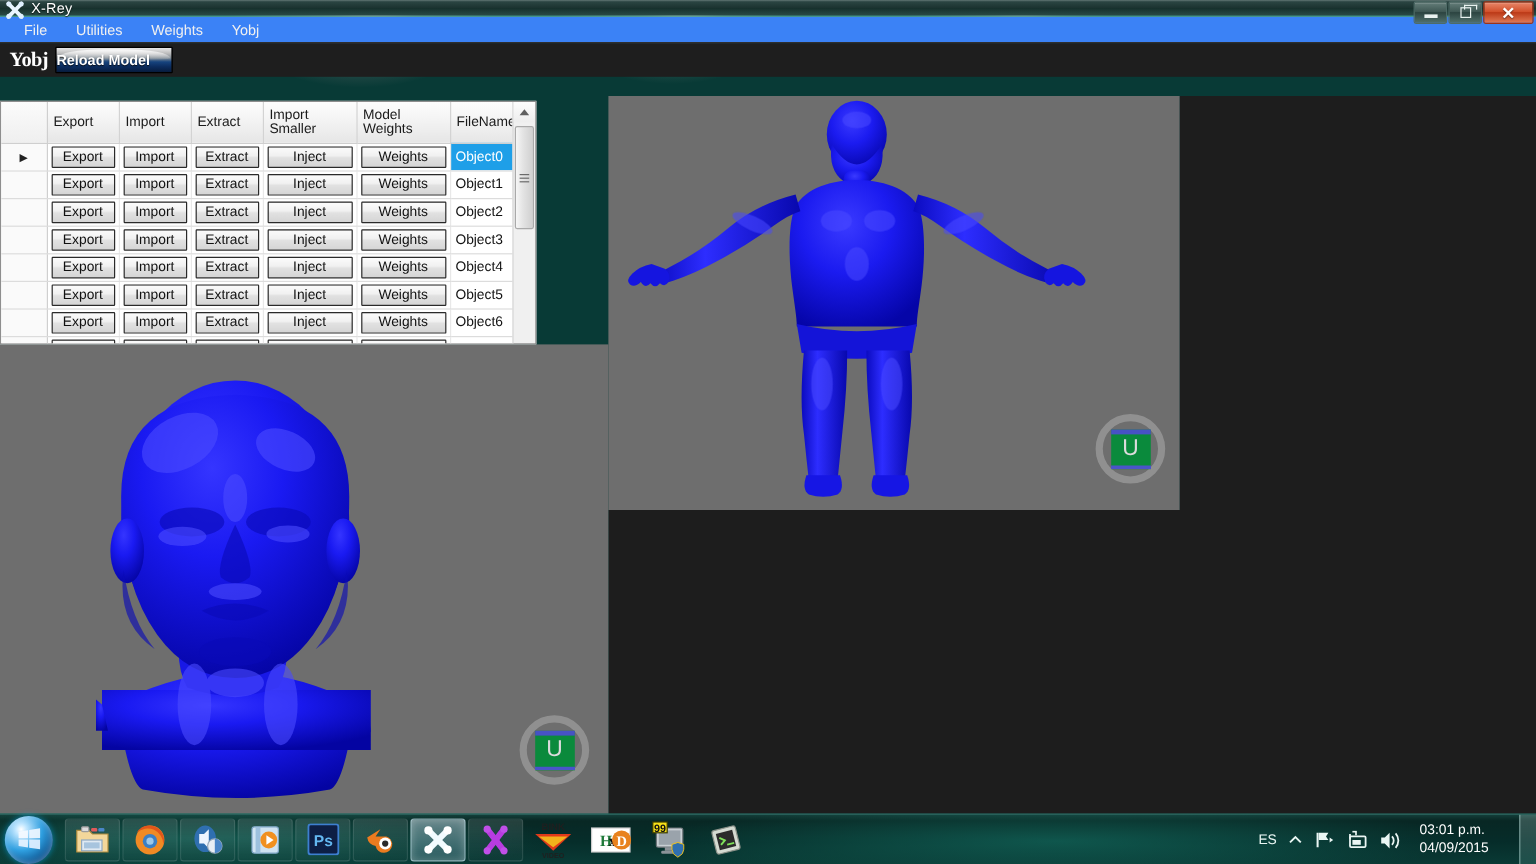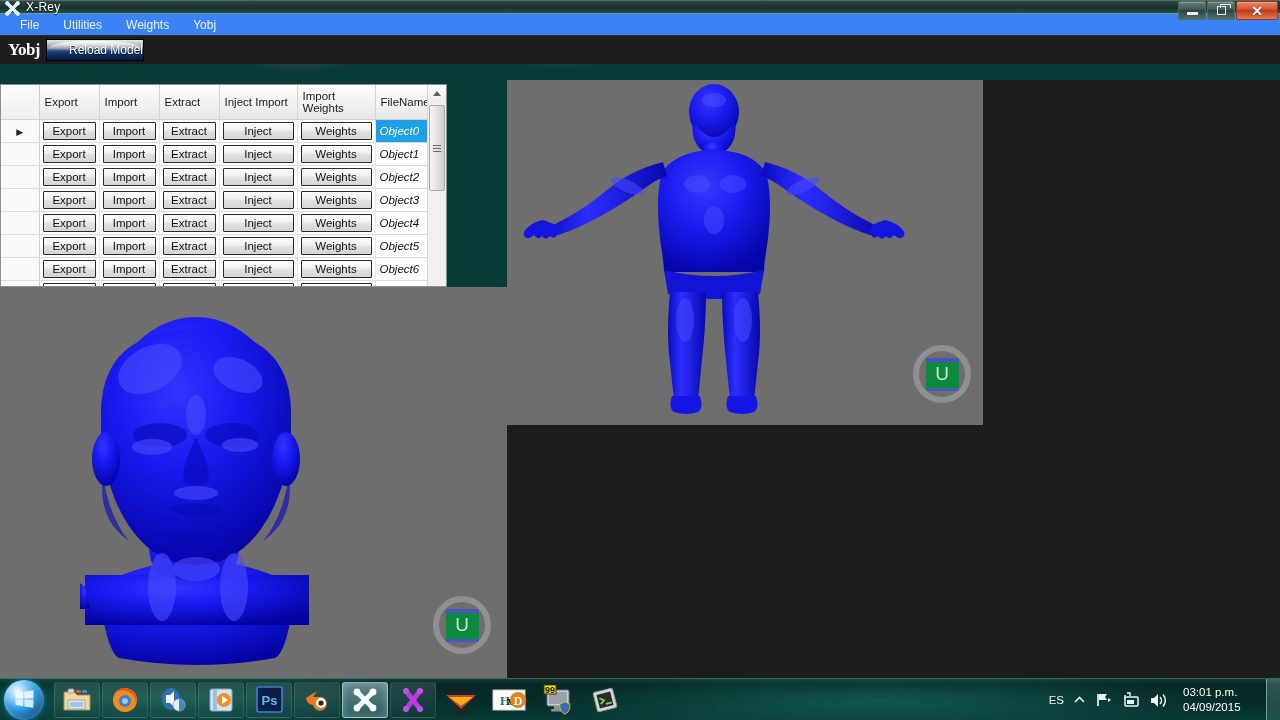--- a/index.html
+++ b/index.html
@@ -94,22 +94,22 @@
   .yobj-label{
     color:#ffffff; font-size:17px; font-weight:bold;
     font-family:"Liberation Serif", serif;
     letter-spacing:-.5px;
   }
   .reload-btn{
     position:relative;
     height:22px; min-width:98px;
     border:1px solid #000;
     background:linear-gradient(180deg,#e9e9e9 0%, #bdbdbd 22%, #7f8a93 42%, #16437e 58%, #0c2c5e 78%, #071c3d 100%);
-    color:#ffffff; font-size:12px; font-weight:normal;
-    display:flex;align-items:center;justify-content:flex-end;
+    color:#ffffff; font-size:12px; font-weight:bold;
+    display:flex;align-items:center;justify-content:flex-start;
     text-shadow:0 1px 1px rgba(0,0,0,.85);
     border-radius:1px;
   }
   .reload-btn:before{
     content:"";position:absolute;left:1px;right:1px;top:1px;height:9px;
     background:linear-gradient(180deg,rgba(255,255,255,.85),rgba(255,255,255,.05));
     border-radius:50% 50% 40% 40% / 100% 100% 20% 20%;
     pointer-events:none;
   }
   .reload-btn span{position:relative;z-index:2;}
@@ -152,21 +152,21 @@
   .cellbtn{
     display:block; width:100%; height:18px; line-height:16px;
     font-size:11.5px; color:#111; text-align:center;
     background:linear-gradient(180deg,#fbfbfb 0%, #f0f0f0 45%, #e2e2e2 50%, #d5d5d5 100%);
     border:1px solid #2a2a2a;
     border-radius:1px;
     font-family:"Liberation Sans", sans-serif;
     cursor:default;
     overflow:hidden;
   }
-  td.fname{ padding:0 4px; font-size:11.5px; vertical-align:middle; border-right:none;font-style:italic;}
+  td.fname{ padding:0 4px; font-size:11.5px; vertical-align:middle; border-right:none;}
   tr.selected td.fname{ background:#1e9fe8; color:#fff; }
   .col-export{width:60px;} .col-import{width:60px;} .col-extract{width:60px;}
   .col-inject{width:78px;} .col-weights{width:78px;} .col-file{width:53px;}
 
   .grid-scroll{
     position:absolute; right:0; top:0; width:19px; height:201px;
     background:#f0f0f0; border-left:1px solid #d6d6d6;
   }
   .sb-arrow{
     height:17px; display:flex;align-items:center;justify-content:center;
@@ -432,22 +432,22 @@
 </div>
 
 <div id="grid-panel">
   <table class="grid-table">
     <thead>
       <tr>
         <th class="rowhdr"></th>
         <th class="col-export">Export</th>
         <th class="col-import">Import</th>
         <th class="col-extract">Extract</th>
-        <th class="col-inject">Inject Import</th>
-        <th class="col-weights">Import Weights</th>
+        <th class="col-inject">Import Smaller</th>
+        <th class="col-weights">Model Weights</th>
         <th class="col-file">FileName</th>
       </tr>
     </thead>
     <tbody id="grid-body">
         <tr class="selected">
           <td class="rowhdr"><span class="sel-arrow">▶</span></td>
           <td>
             <div class="cellbtn">Export</div>
           </td>
           <td>

